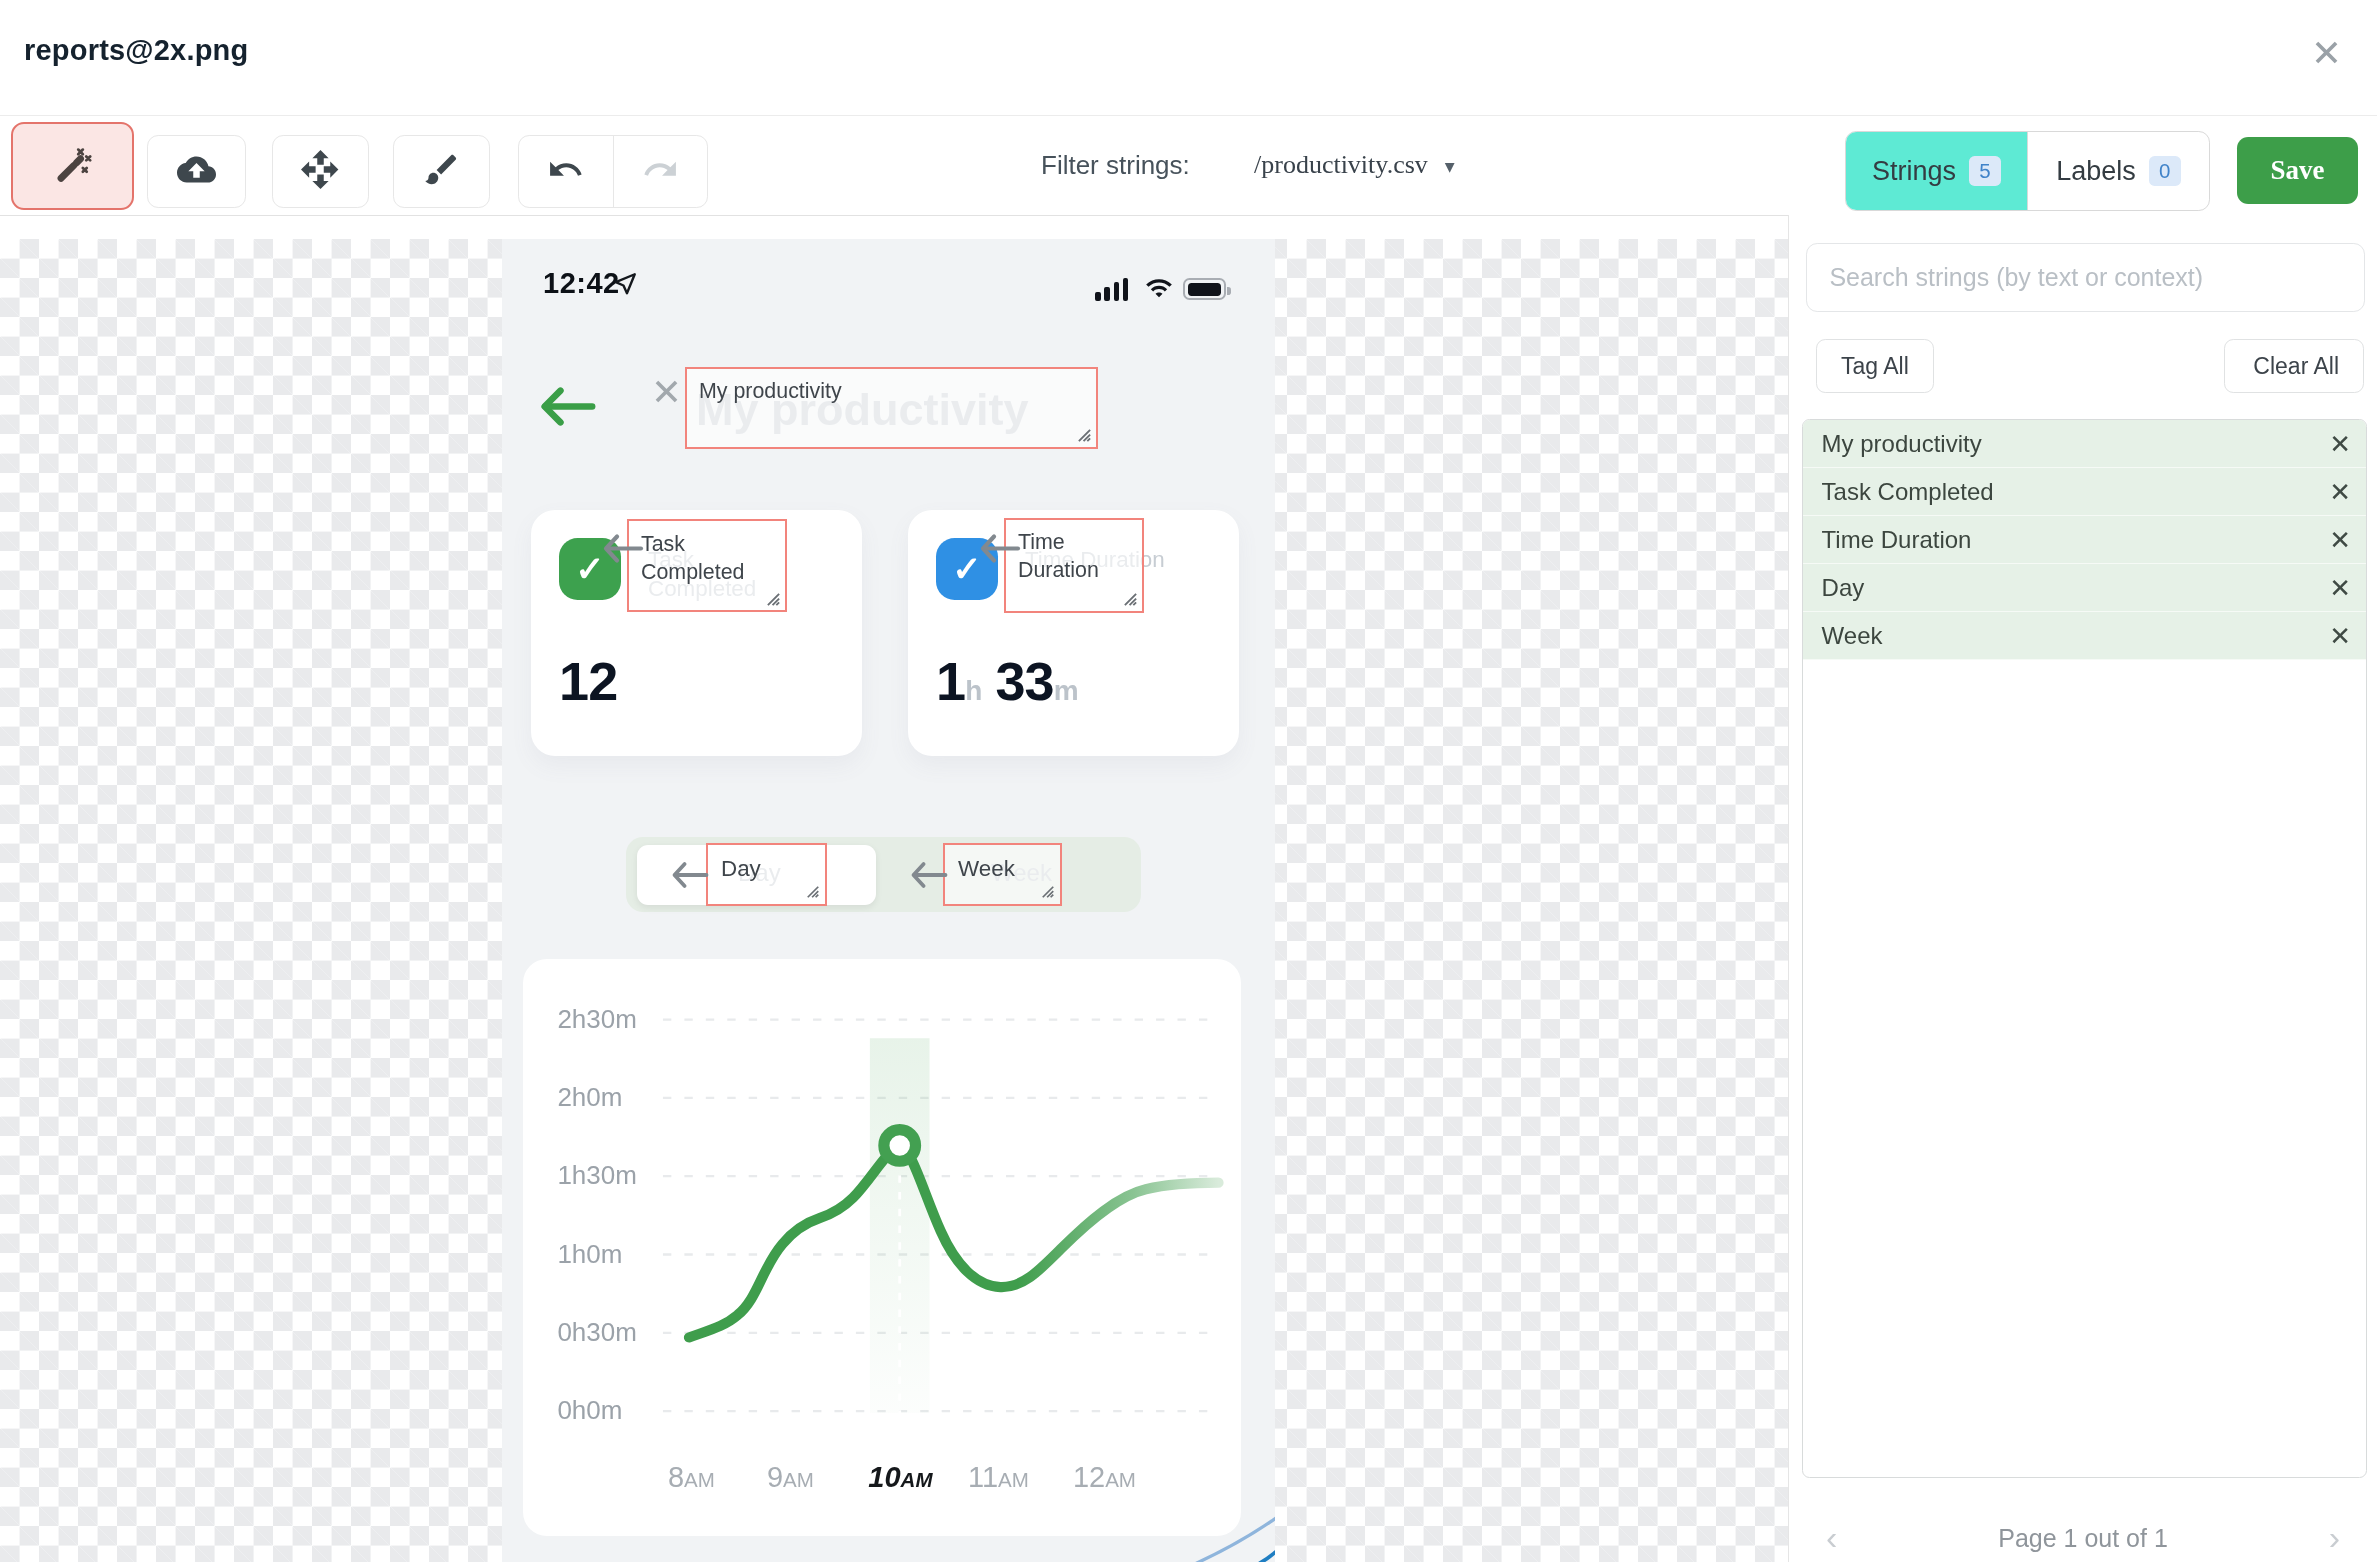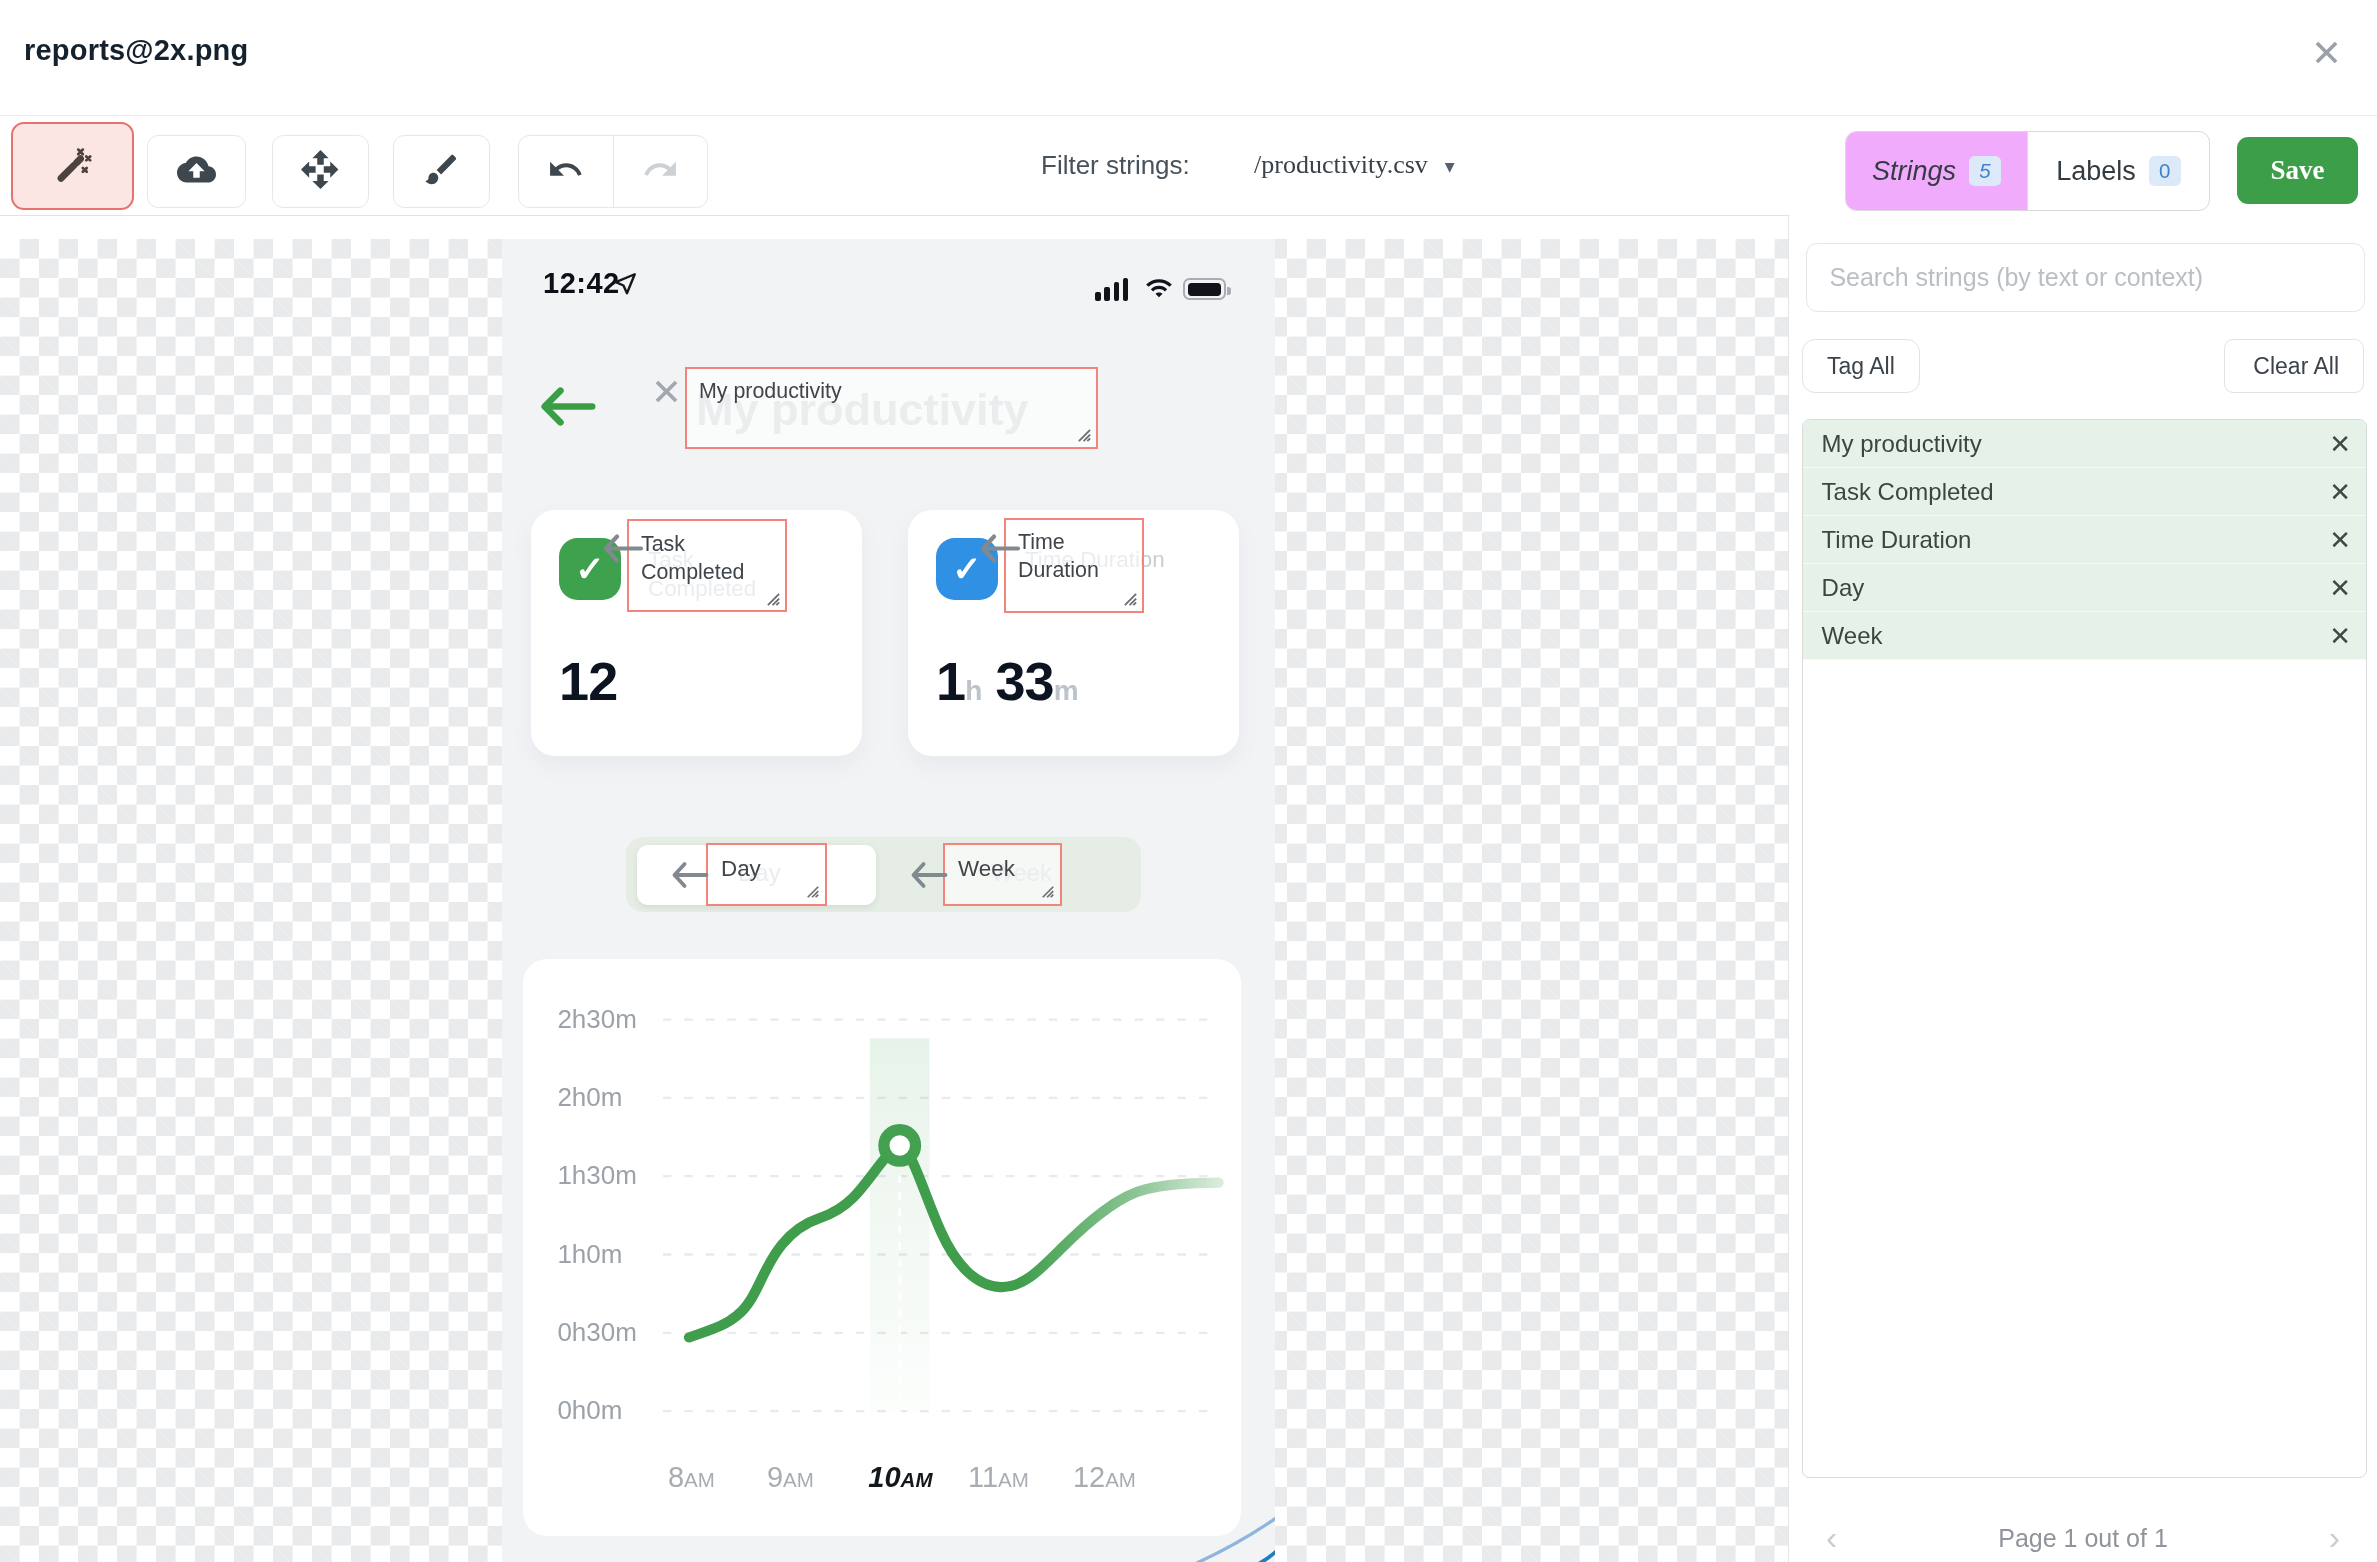--- a/index.html
+++ b/index.html
@@ -27,21 +27,21 @@
   .undo-half svg { width:37px; height:37px; }
   .redo-dis { color:#ccd1d5; }
   .undo-en { color:#3e474d; }
 
   .filter-label { position:absolute; left:1041px; top:34px; font-size:26px; color:#47525b; }
   .filter-value { position:absolute; left:1254px; top:34px; font-size:26px; color:#39424b; cursor:pointer;font-family:Liberation Serif, serif; }
   .filter-caret { font-size:19.6px; color:#55606a; margin-left:17px; }
 
   .tabs { position:absolute; left:1845px; top:15px; width:365px; height:80px; border:1.9px solid #d9d9d9; border-radius:11.2px; display:flex; overflow:hidden; background:#fff; }
   .tab { flex:1; display:flex; align-items:center; justify-content:center; font-size:27px; color:#343c42; cursor:pointer; gap:13px; }
-  .tab-active { background:#f0abfc; border-right:1.9px solid #d9d9d9;font-style:italic; }
+  .tab-active { background:#5eead4; border-right:1.9px solid #d9d9d9; }
   .badge { background:#dce9f9; color:#4083c9; font-size:20.5px; border-radius:5.6px; padding:2.8px 10.3px; line-height:1.2; }
   .save-btn { position:absolute; left:2237px; top:20.5px; width:121px; height:67px; background:#3d9e49; color:#fff; font-size:27px; font-weight:600; border:none; border-radius:11.2px; display:flex; align-items:center; justify-content:center; cursor:pointer; font-family:Liberation Serif, serif; }
 
   
   .canvas { position:absolute; left:0; top:215px; width:1788px; height:1347px; background-color:#fff;
     background-image:
       linear-gradient(45deg,#e9eaec 25%,transparent 25%,transparent 75%,#e9eaec 75%),
       linear-gradient(45deg,#e9eaec 25%,transparent 25%,transparent 75%,#e9eaec 75%);
     background-size:39px 39px; background-position:0 0,19.6px 19.6px; overflow:hidden;margin-top:24px; }
 
@@ -83,21 +83,21 @@
   .xlab { position:absolute; top:502px; transform:translateX(-50%); color:#a7adb3; font-size:29px; white-space:nowrap;text-align:right; }
   .xlab .sm { font-size:20.5px; }
   .xlab-active { color:#15181b; font-weight:700;font-style:italic; }
   .chart-svg { position:absolute; left:0; top:0; }
 
   
   .sidebar { position:absolute; left:1788px; top:215px; width:589px; height:1347px; background:#fff; border-left:0.9px solid #e5e5e5; }
   .search { position:absolute; left:17px; top:28px; width:559px; height:69px; border:1.9px solid #e4e6e8; border-radius:11.2px; font-size:25px; color:#444; padding:0 22.4px; font-family:"Liberation Sans",sans-serif; outline:none; }
   .search::placeholder { color:#b9bfc5; }
   .side-btn { position:absolute; top:124px; height:54px; background:#fff; border:1.9px solid #e0e2e3; border-radius:9.3px; font-size:23px; color:#3c434a; font-family:"Liberation Sans",sans-serif; cursor:pointer; padding:0 24px; }
-  .btn-tagall { left:13px;border-radius:13px; } .btn-clearall { right:13px;padding-left:28px; }
+  .btn-tagall { left:27px; } .btn-clearall { right:13px;padding-left:28px; }
   .slist { position:absolute; left:13px; top:204px; width:565px; height:1059px; border:0.9px solid #d8dbdb; border-radius:7.5px; background:#fff; overflow:hidden; }
   .srow { position:relative; height:48px; background:#e6f1e7; border-bottom:1.9px solid #f6faf6; display:flex; align-items:center; padding-left:18.6px; font-size:24px; color:#3c463f; cursor:pointer; }
   .srow .rx { position:absolute; right:15px; font-size:26px; color:#3f4a44; cursor:pointer; line-height:1; }
   .pager { position:absolute; left:0; top:1301px; width:100%; height:47px; }
   .pager-text { position:absolute; left:0; width:100%; text-align:center; top:7.5px; font-size:25px; color:#8f959b; }
   .pager-chev { position:absolute; top:1.9px; font-size:34px; color:#c9cdd1; cursor:pointer; }
 </style>
 </head>
 <body>
 

